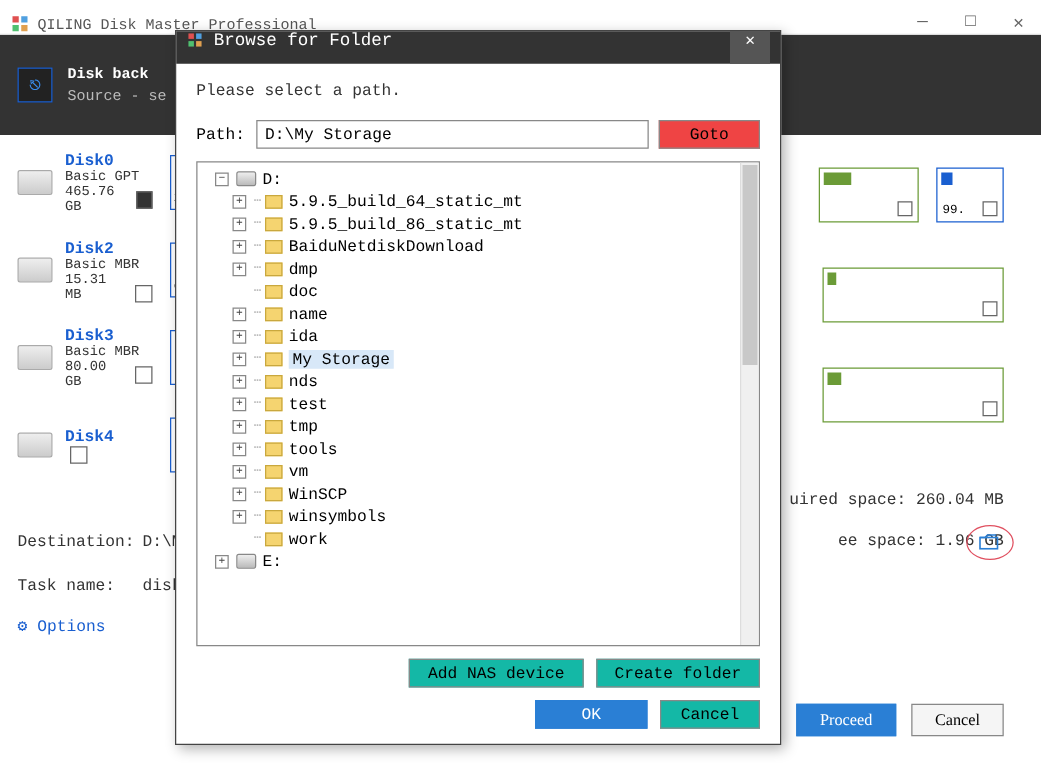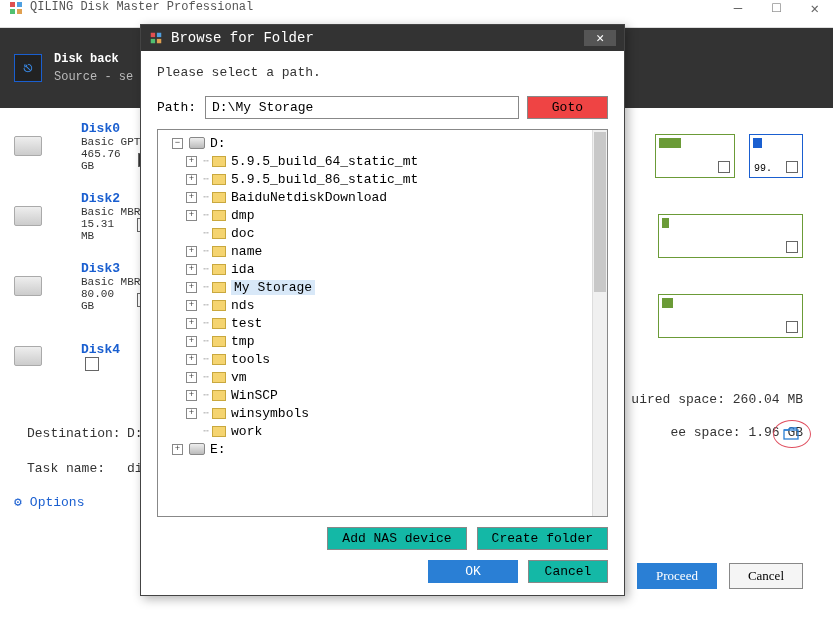--- a/index.html
+++ b/index.html
@@ -1,65 +1,65 @@
 <!DOCTYPE html>
 <html><head>
 <meta charset="utf-8">
 <style>
 * { box-sizing: border-box; margin: 0; padding: 0; }
 body { font-family: "Courier New", monospace; font-size: 13px; background: #fff; width: 833px; height: 619px; overflow: hidden; position: relative; }
 
 
-.main-titlebar { height: 28px; background: #fff; border-bottom: 1px solid #ddd; display: flex; align-items: flex-start; padding: 0 8px; }
+.main-titlebar { height: 28px; background: #fff; border-bottom: 1px solid #ddd; display: flex; align-items: flex-end; padding: 0 8px; }
 .main-titlebar .logo { width: 16px; height: 16px; margin-right: 6px; }
 .main-title { font-size: 12px; color: #555; flex: 1; }
 .win-btns { display: flex; gap: 18px; color: #666; font-size: 14px; }
 .win-btns span { cursor: pointer; padding: 0 6px; }
 
 
 .dark-header { background: #333; color: #fff; height: 80px; display: flex; align-items: center; padding: 0 14px; }
 .dark-header .hicon { width: 28px; height: 28px; border: 1px solid #1a5fd0; background: #222; display: flex; align-items: center; justify-content: center; margin-right: 12px; color: #3a8ef0; font-size: 16px; }
 .dark-header .htitle { font-size: 12px; font-weight: bold; }
 .dark-header .hsub { font-size: 12px; color: #bbb; margin-top: 4px; }
 
 
 .main-body { padding: 8px 14px; }
 .disk-list { display: flex; flex-direction: column; gap: 10px; }
 .disk-row { display: flex; align-items: center; gap: 10px; height: 60px; }
 .disk-icon { width: 28px; height: 20px; background: linear-gradient(#eee,#ccc); border: 1px solid #aaa; border-radius: 2px; }
-.disk-info { width: 70px; font-size: 11px; margin-left: 29px; }
+.disk-info { width: 70px; font-size: 11px; }
 .disk-name { color: #1a5fd0; font-weight: bold; font-size: 13px; }
 .disk-type { color: #333; }
 .disk-size { color: #333; }
 .disk-chk { width: 14px; height: 14px; border: 1px solid #666; display: inline-block; }
 .disk-chk.checked { background: #333; }
 .part { border: 1px solid #6b9b37; padding: 3px; width: 80px; height: 44px; position: relative; margin-left: 4px; }
 .part.blue { border-color: #1a5fd0; }
 .part .pbar { height: 10px; background: #6b9b37; width: 40%; }
 .part.blue .pbar { background: #1a5fd0; }
 .part .pchk { position: absolute; bottom: 4px; right: 4px; width: 12px; height: 12px; border: 1px solid #666; }
 .part .plabel { position: absolute; bottom: 3px; left: 4px; font-size: 10px; }
 
 .info-row { margin-top: 14px; display: flex; align-items: center; font-size: 13px; color: #333; }
-.info-row .lbl { width: 100px; margin-left: 13px; }
+.info-row .lbl { width: 100px; }
 .space-info { position: absolute; right: 30px; top: 392px; font-size: 13px; color: #333; text-align: right; }
 .space-info .row2 { margin-top: 18px; }
 .browse-circle { position: absolute; right: 22px; top: 420px; width: 38px; height: 28px; border: 1px solid #e05060; border-radius: 50%; display: flex; align-items: center; justify-content: center; color: #1a5fd0; }
 
 .options-row { margin-top: 18px; display: flex; align-items: center; gap: 8px; color: #1a5fd0; font-size: 13px; }
 .gear { color: #1a5fd0; }
 
 
 .main-footer { position: absolute; bottom: 30px; right: 30px; display: flex; gap: 12px; }
 .btn { border: 1px solid #888; padding: 4px 18px; font-family: Liberation Serif, serif; font-size: 13px; cursor: pointer; background: #f5f5f5; }
 .btn-primary { background: #2a7fd5; color: #fff; border-color: #2a7fd5; }
 
 
 .modal { position: absolute; left: 140px; top: 24px; width: 485px; background: #fff; border: 1px solid #444; box-shadow: 3px 3px 10px rgba(0,0,0,0.3); z-index: 10; }
-.modal-titlebar { background: #333; color: #fff; height: 26px; display: flex; align-items: center; padding: 0 8px; }
+.modal-titlebar { background: #333; color: #fff; height: 26px; display: flex; padding: 0 8px; }
 .modal-titlebar .micon { width: 14px; height: 14px; margin-right: 8px; }
 .modal-title { flex: 1; font-size: 14px; }
 .modal-close { background: #555; padding: 0 12px; font-size: 13px; cursor: pointer; }
 .modal-body { padding: 14px 16px 12px; }
 .prompt { color: #333; margin-bottom: 16px; }
 .path-row { display: flex; align-items: center; gap: 8px; margin-bottom: 10px; }
 .path-row .plbl { width: 40px; }
 .path-input { flex: 1; border: 1px solid #888; padding: 3px 6px; font-family: inherit; font-size: 13px; }
 .goto-btn { border: 1px solid #888; padding: 3px 24px; background: #ef4444; cursor: pointer; font-family: inherit; font-size: 13px; }
 
@@ -124,21 +124,21 @@
     <div class="part blue" style="width:18px;overflow:hidden;">
       <div class="pbar" style="width:60%"></div>
       <span style="position:absolute;bottom:2px;left:2px;font-size:10px;">2</span>
     </div>
       </div>
       <div class="disk-row">
     <div class="disk-icon"></div>
     <div class="disk-info">
       <div class="disk-name">Disk2</div>
       <div class="disk-type">Basic MBR</div>
-      <div style="display:flex;align-items:flex-start;gap:4px;">
+      <div style="display:flex;align-items:flex-end;gap:4px;">
         <span class="disk-size">15.31 MB</span>
         <span class="disk-chk "></span>
       </div>
     </div>
     <div class="part blue" style="width:18px;overflow:hidden;">
       <div class="pbar" style="width:60%"></div>
       <span style="position:absolute;bottom:2px;left:2px;font-size:10px;">e</span>
     </div>
       </div>
       <div class="disk-row">

